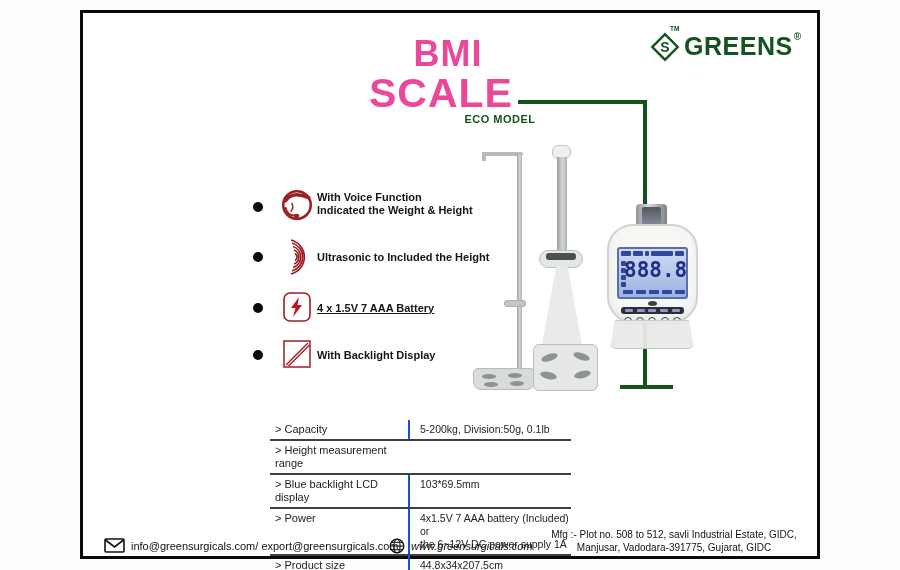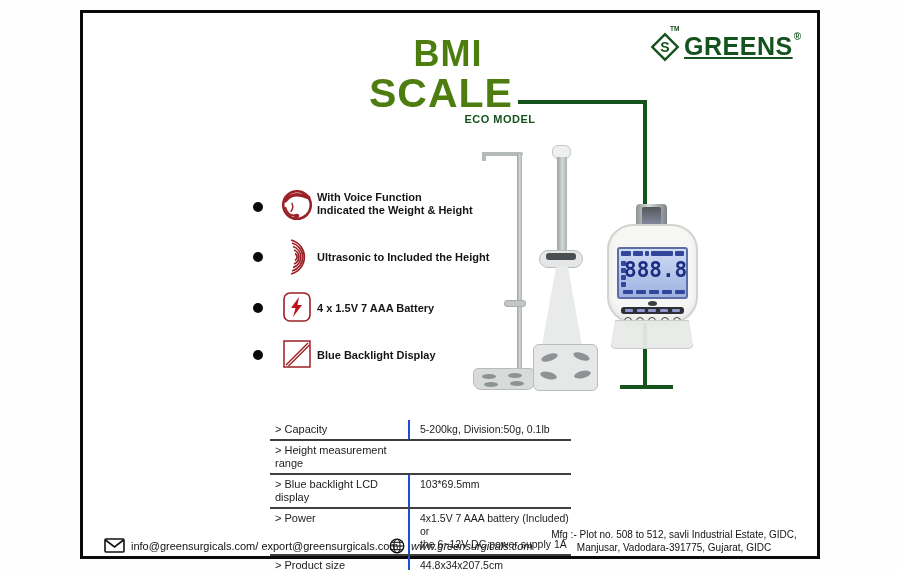--- a/index.html
+++ b/index.html
@@ -8,25 +8,25 @@
   .canvas { position:relative; width:900px; height:570px; background:#fefefe; }
   .frame { position:absolute; left:80px; top:10px; width:740px; height:549px;
     border:3px solid #0a0a0a; background:#ffffff; }
   .abs { position:absolute; }
 
   
   .logo { position:absolute; right:16px; top:12px; display:flex; align-items:flex-start; }
   .logo-mark-wrap { position:relative; width:34px; height:40px; }
   .logo-tm { position:absolute; left:20px; top:0; font-size:6.5px; font-weight:bold; color:#14531d; }
   .logo-diamond { position:absolute; left:0; top:7px; }
-  .logo-text { font-size:25px; font-weight:bold; color:#14531d; letter-spacing:0.5px; line-height:1; margin-top:9px;text-decoration:underline; }
+  .logo-text { font-size:25px; font-weight:bold; color:#14531d; letter-spacing:0.5px; line-height:1; margin-top:9px; }
   .logo-reg { font-size:10px; font-weight:bold; color:#14531d; margin-top:6px; margin-left:1px; }
 
   
-  .title-block { position:absolute; left:270px; top:22px; width:190px; text-align:center; color:#4d7c0f; }
+  .title-block { position:absolute; left:270px; top:22px; width:190px; text-align:center; color:#ec4899; }
   .title-line1 { font-size:36px; font-weight:bold; letter-spacing:1px; line-height:38px; }
   .title-line2 { font-size:41px; font-weight:bold; letter-spacing:1px; line-height:40px; margin-left:-14px;}
   .eco { position:absolute; left:352px; top:100px; width:130px; text-align:center;
     font-size:11px; font-weight:bold; color:#15531c; letter-spacing:0.5px; }
 
   
   .gline { background:#15531c; position:absolute; }
   .gline-h { left:435px; top:87px; width:129px; height:4px; }
   .gline-v { left:560px; top:87px; width:4px; height:289px; }
   .gline-b { left:537px; top:372px; width:53px; height:4px; }
@@ -147,34 +147,34 @@
       <div>Ultrasonic to Included the Height</div>
     </div>
 
     <div class="feature-dot" style="left:170px; top:290px;"></div>
     <div class="feature-icon" style="left:199px; top:278px; width:30px; height:32px;">
       <svg width="30" height="32" viewBox="0 0 30 32">
         <rect x="2" y="2" width="26" height="28" rx="6" fill="none" stroke="#9b2026" stroke-width="1.6"></rect>
         <polygon points="17,6 9,17 13.5,17 11,26 20,14 15.5,14" fill="#c1121f"></polygon>
       </svg>
     </div>
-    <div class="feature-text" style="left:234px; top:289px;">
+    <div class="feature-text" style="left:234px; top:289px;text-decoration:underline;">
       <div>4 x 1.5V 7 AAA Battery</div>
     </div>
 
     <div class="feature-dot" style="left:170px; top:337px;"></div>
     <div class="feature-icon" style="left:199px; top:325px; width:30px; height:32px;">
       <svg width="30" height="32" viewBox="0 0 30 32">
         <rect x="2" y="3" width="26" height="26" fill="none" stroke="#9b2026" stroke-width="1.5"></rect>
         <line x1="4" y1="27" x2="26" y2="5" stroke="#9b2026" stroke-width="1.4"></line>
         <line x1="6.5" y1="28" x2="27.5" y2="7" stroke="#9b2026" stroke-width="1.4"></line>
       </svg>
     </div>
     <div class="feature-text" style="left:234px; top:336px;">
-      <div>Blue Backlight Display</div>
+      <div>With Backlight Display</div>
     </div>
 
     <div>
       <div class="abs devA-arm"></div>
       <div class="abs devA-armtip"></div>
       <div class="abs pole devA-pole"></div>
       <div class="abs devA-bracket"></div>
       <div class="abs devA-base">
         <div class="pad" style="left:8px; top:5px; width:14px; height:5px;"></div>
         <div class="pad" style="left:34px; top:4px; width:14px; height:5px;"></div>

